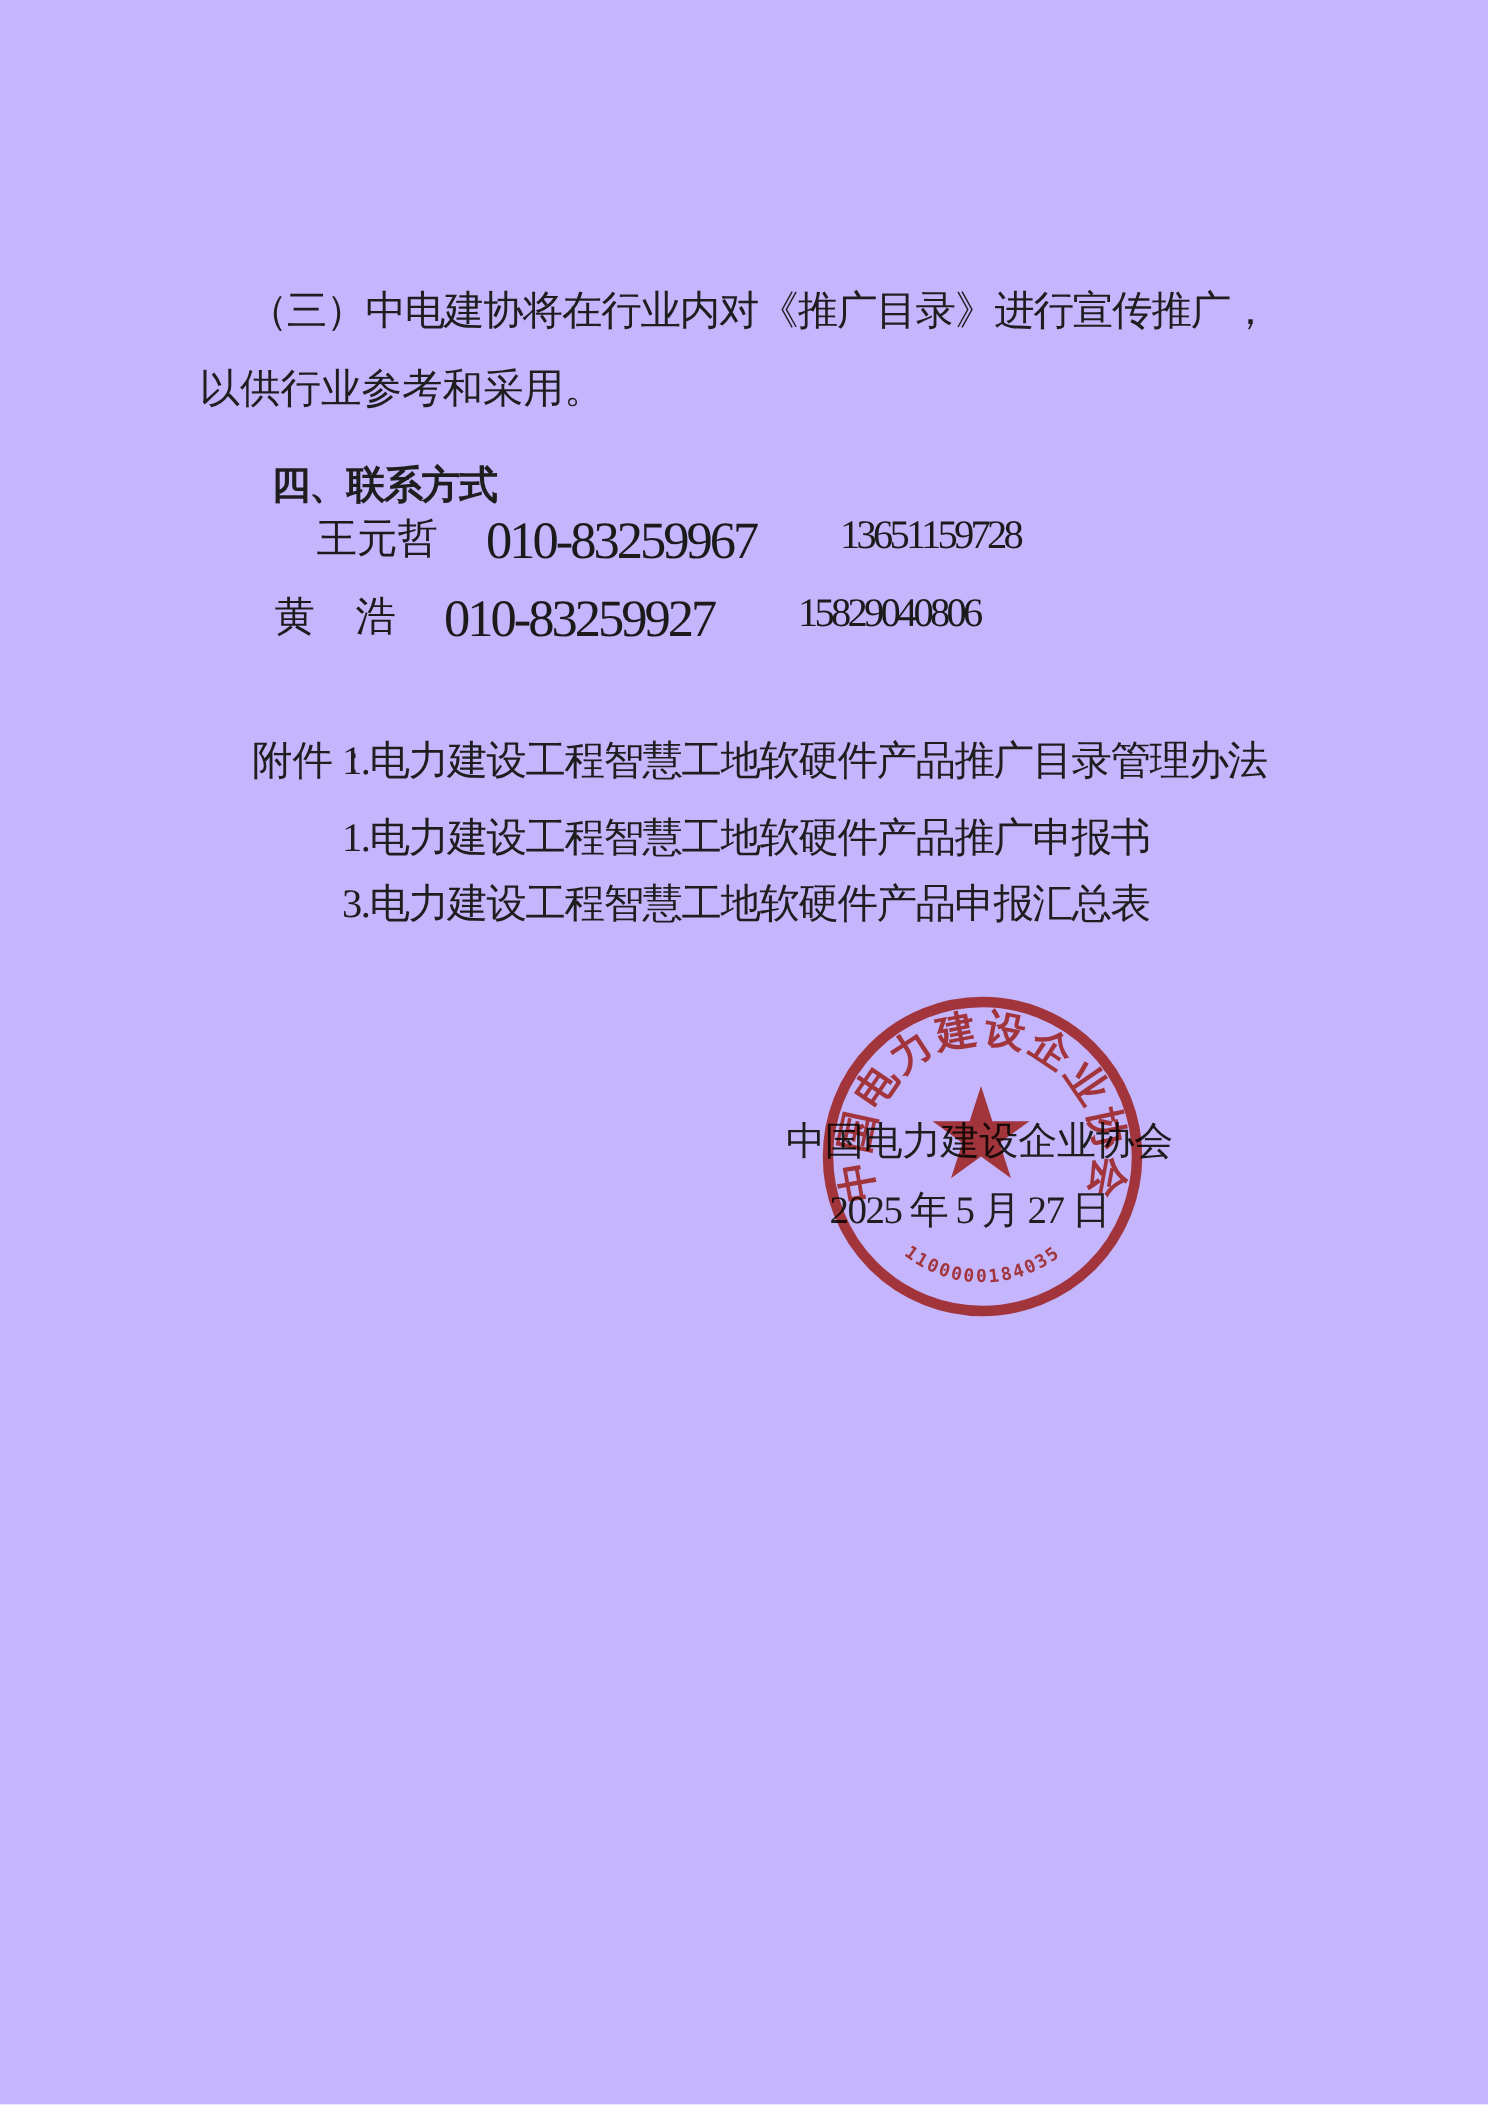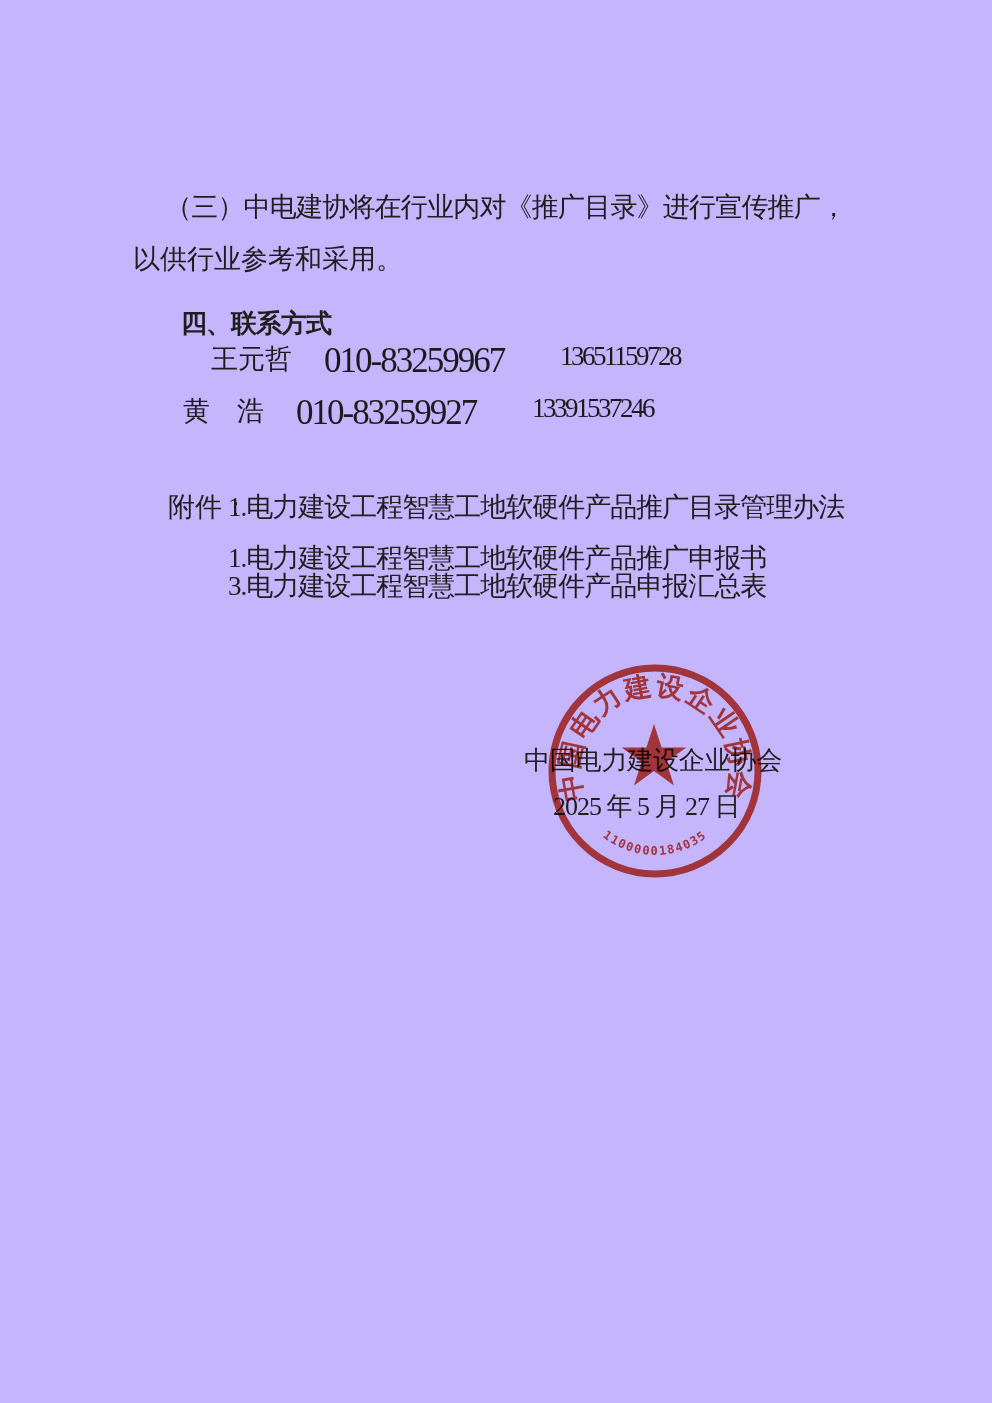--- a/index.html
+++ b/index.html
@@ -31,21 +31,21 @@
     margin-top: 16px;
   }
   .c-name   { position: absolute; left: 183px; font-size: 27px; white-space: nowrap; }
   .c-phone  { position: absolute; left: 296px; font-size: 35px; letter-spacing: -2px; white-space: nowrap; }
   .c-mobile { position: absolute; left: 532px; font-size: 27px; letter-spacing: -2.5px; white-space: nowrap; text-align: right; }
   .row1 { top: 341px; margin-left: 28px; }
   .row2 { top: 393px; }
   .att-line1 { left: 168px; top: 492px; }
   .att-label { display: inline-block; width: 60px; }
   .att-line2 { left: 228px; top: 543px; }
-  .att-line3 { left: 228px; top: 571px; text-align: center; }
+  .att-line3 { left: 228px; top: 587px; text-align: center; }
   .att-num { letter-spacing: -1px; }
   .signature { left: 524px; top: 746px; font-size: 26px; letter-spacing: -0.2px; }
   .dateline  { left: 553px; top: 792px; font-size: 26px; letter-spacing: -1px; }
   .seal {
     position: absolute;
     left: 540px; top: 656px;
     width: 230px; height: 230px;
     mix-blend-mode: multiply;
     opacity: 0.92;
     pointer-events: none;
@@ -76,21 +76,21 @@
 
   <div>
     <span class="c-name row1">王元哲</span>
     <span class="c-phone row1">010-83259967</span>
     <span class="c-mobile row1">13651159728</span>
   </div>
 
   <div>
     <span class="c-name row2">黄　浩</span>
     <span class="c-phone row2">010-83259927</span>
-    <span class="c-mobile row2">13391537246</span>
+    <span class="c-mobile row2">15829040806</span>
   </div>
 
   <div class="line att-line1">
     <span class="att-label">附件：</span><span class="att-num">1.电力建设工程智慧工地软硬件产品推广目录管理办法</span>
   </div>
 
   <div class="line att-line2 att-num">1.电力建设工程智慧工地软硬件产品推广申报书</div>
 
   <div class="line att-line3 att-num">3.电力建设工程智慧工地软硬件产品申报汇总表</div>
 

